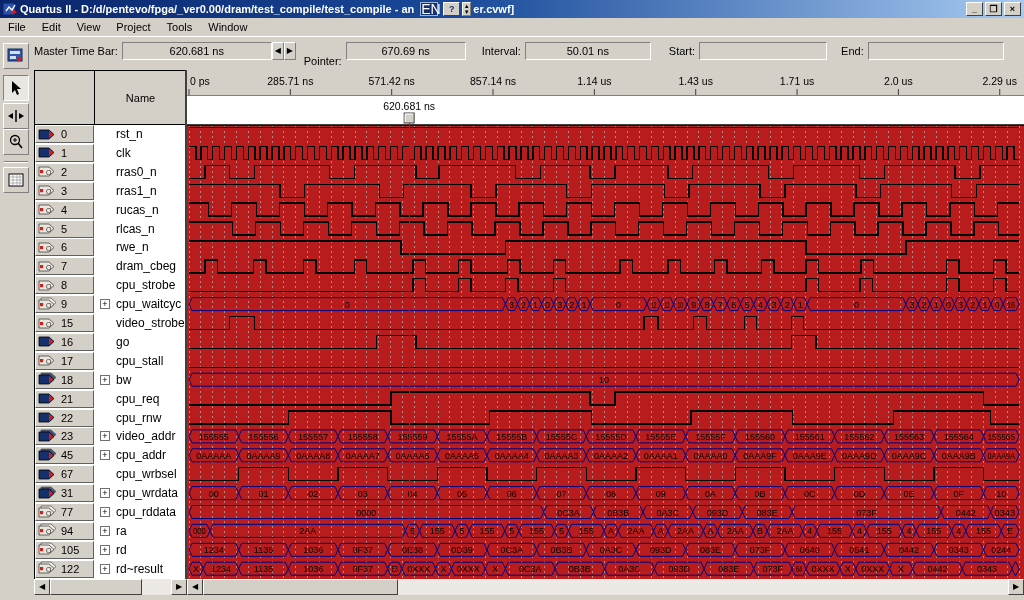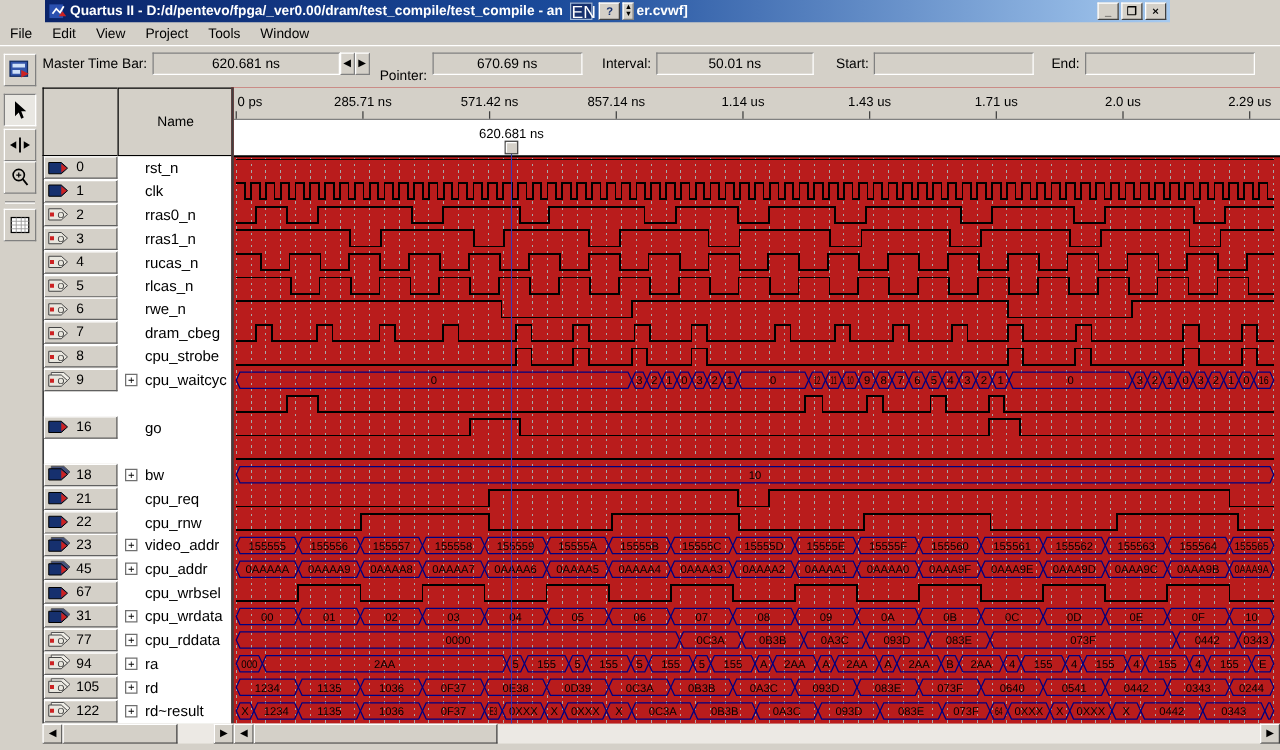--- a/index.html
+++ b/index.html
@@ -1,22 +1,22 @@
 <!DOCTYPE html>
 <html><head>
 <meta charset="utf-8">
 <style>
   * { margin:0; padding:0; box-sizing:border-box; }
   html,body { width:1024px; height:600px; overflow:hidden; }
   body { background:#d4d0c8; font-family:"Liberation Sans", sans-serif; position:relative; }
 
   
-  #titlebar { position:absolute; left:0; top:0; width:900px; height:18px;
+  #titlebar { position:absolute; left:0; top:0; width:1024px; height:18px;
     background:linear-gradient(to right,#0a246a 0%,#1a4a9a 45%,#a6caf0 100%);
-    display:flex; align-items:center; color:#fff; font-size:11px; font-weight:bold;margin-left:36px; }
+    display:flex; align-items:center; color:#fff; font-size:11px; font-weight:bold; }
   #app-icon { width:14px; height:14px; margin:0 3px; }
   #title-text { white-space:nowrap; overflow:hidden; }
   .lang-badge { background:#16306e; border:1px solid #9db6d8; color:#fff; font-size:14px;
     width:18px; height:14px; text-align:center; line-height:13px; margin:0 3px 0 6px; font-weight:normal; }
   .mini-btn { width:17px; height:14px; background:#d4d0c8; color:#000;
     border-top:1px solid #fff; border-left:1px solid #fff;
     border-right:1px solid #404040; border-bottom:1px solid #404040;
     font-size:9px; text-align:center; line-height:12px; font-weight:bold; margin-left:2px; }
   .grip { width:9px; height:14px; margin:0 2px; background:#d4d0c8;
     border-top:1px solid #fff; border-left:1px solid #fff;
@@ -275,29 +275,51 @@
           <polygon points="3,1 13,1 18,5.5 13,10 3,10" fill="#efede6" stroke="#555" stroke-width="0.8"></polygon>
           <polygon points="1,3 11,3 16,7.5 11,12 1,12" fill="#e8e6de" stroke="#444" stroke-width="0.8"></polygon>
           <rect x="2" y="6" width="3.2" height="3.2" fill="#cc2222"></rect>
           <text x="8" y="10.6" font-size="7" fill="#333" font-family="Liberation Sans,sans-serif">O</text>
         </svg>
         <span class="sig-num">9</span>
       </div>
       <div class="plus-box">+</div>
       <span class="sig-name">cpu_waitcyc</span>
     </div>
+    <div class="sig-row" style="top: 189px;">
+      <div class="sig-btn">
+        <svg width="19" height="15" viewBox="0 0 19 15">
+          <polygon points="1,3 11,3 16,7.5 11,12 1,12" fill="#e8e6de" stroke="#444" stroke-width="0.8"></polygon>
+          <rect x="2" y="6" width="3.2" height="3.2" fill="#cc2222"></rect>
+          <text x="8" y="10.6" font-size="7" fill="#333" font-family="Liberation Sans,sans-serif">O</text>
+        </svg>
+        <span class="sig-num">15</span>
+      </div>
+      <span class="sig-name">video_strobe</span>
+    </div>
     <div class="sig-row" style="top: 207.9px;">
       <div class="sig-btn">
         <svg width="19" height="15" viewBox="0 0 19 15">
           <polygon points="1,3 11,3 16,7.5 11,12 1,12" fill="#16306e" stroke="#000" stroke-width="0.8"></polygon>
           <polygon points="11,4 15.5,7.5 11,11" fill="#cc2222"></polygon>
         </svg>
         <span class="sig-num">16</span>
       </div>
       <span class="sig-name">go</span>
+    </div>
+    <div class="sig-row" style="top: 226.8px;">
+      <div class="sig-btn">
+        <svg width="19" height="15" viewBox="0 0 19 15">
+          <polygon points="1,3 11,3 16,7.5 11,12 1,12" fill="#e8e6de" stroke="#444" stroke-width="0.8"></polygon>
+          <rect x="2" y="6" width="3.2" height="3.2" fill="#cc2222"></rect>
+          <text x="8" y="10.6" font-size="7" fill="#333" font-family="Liberation Sans,sans-serif">O</text>
+        </svg>
+        <span class="sig-num">17</span>
+      </div>
+      <span class="sig-name">cpu_stall</span>
     </div>
     <div class="sig-row" style="top: 245.7px;">
       <div class="sig-btn">
         <svg width="19" height="15" viewBox="0 0 19 15">
           <polygon points="3,1 13,1 18,5.5 13,10 3,10" fill="#44507a" stroke="#555" stroke-width="0.8"></polygon>
           <polygon points="1,3 11,3 16,7.5 11,12 1,12" fill="#16306e" stroke="#000" stroke-width="0.8"></polygon>
           <polygon points="11,4 15.5,7.5 11,11" fill="#cc2222"></polygon>
         </svg>
         <span class="sig-num">18</span>
       </div>

